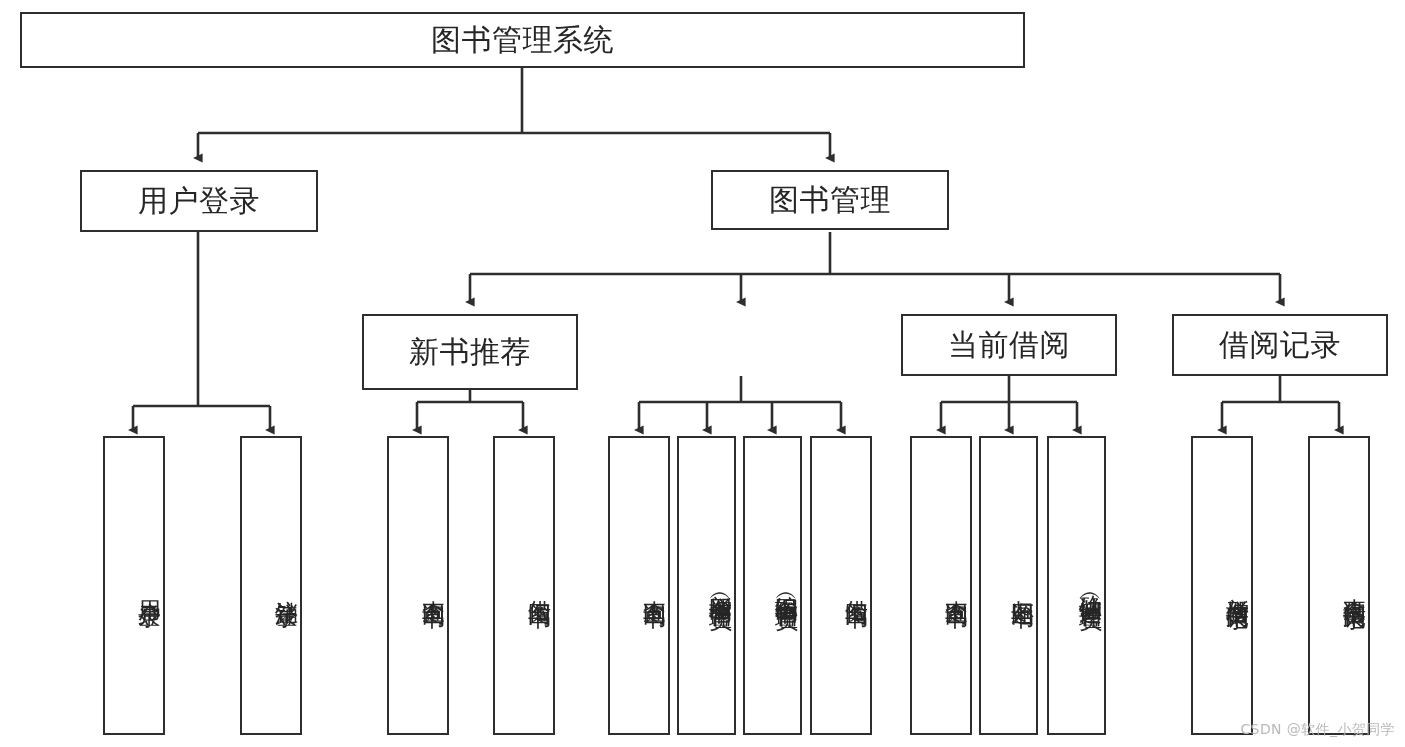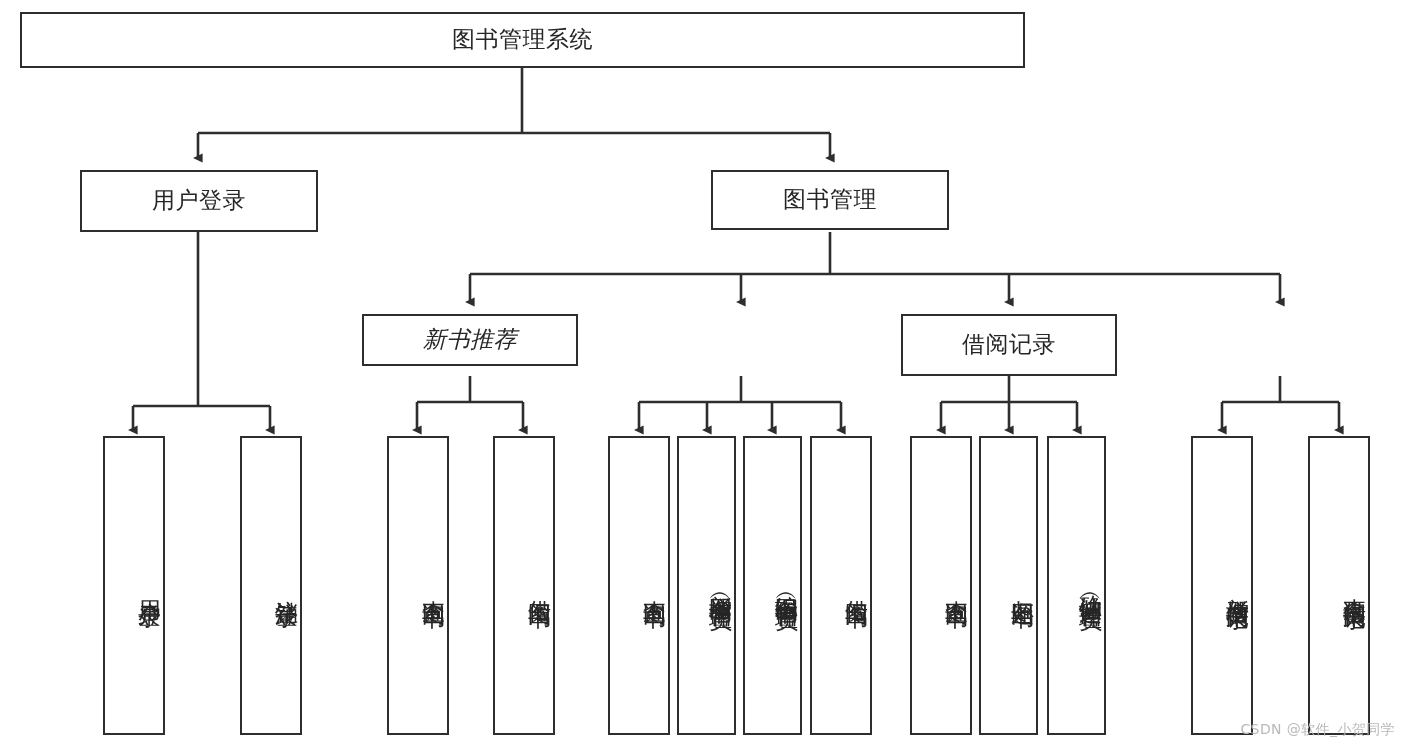--- a/index.html
+++ b/index.html
@@ -29,21 +29,21 @@
     border: 2px solid #2e2e2e;
     background: #ffffff;
     color: #262626;
     display: flex;
     align-items: center;
     justify-content: center;
     text-align: center;
     line-height: 1.18;
   }
   .node.horiz {
-    font-size: 23px;
+    font-size: 30px;
     letter-spacing: 0.5px;
   }
   .node.vert {
     writing-mode: vertical-rl;
     text-orientation: upright;
     font-size: 23px;
     letter-spacing: 2px;
     padding: 14px 0 14px 0;
     align-items: flex-start;
     justify-content: center;
@@ -115,22 +115,23 @@
       <path d="M1222,402 L1222,430" marker-end="url(#arrow)"></path>
       <path d="M1339,402 L1339,430" marker-end="url(#arrow)"></path>
     </g>
   </svg>
 
   <div class="node horiz" style="left:20px; top:12px; width:1005px; height:56px;">图书管理系统</div>
 
   <div class="node horiz" style="left:80px; top:170px; width:238px; height:62px;">用户登录</div>
   <div class="node horiz" style="left:711px; top:170px; width:238px; height:60px;">图书管理</div>
 
-  <div class="node horiz" style="left:362px; top:314px; width:216px; height:52px;font-style:italic;">新书推荐</div>
-  <div class="node horiz" style="left:901px; top:314px; width:216px; height:62px;">借阅记录</div>
+  <div class="node horiz" style="left:362px; top:314px; width:216px; height:76px;">新书推荐</div>
+  <div class="node horiz" style="left:901px; top:314px; width:216px; height:62px;">当前借阅</div>
+  <div class="node horiz" style="left:1172px; top:314px; width:216px; height:62px;">借阅记录</div>
 
   <div class="node vert" style="left:103px; top:436px; width:62px; height:299px;">用户登录</div>
   <div class="node vert" style="left:240px; top:436px; width:62px; height:299px;">注销登录</div>
 
   <div class="node vert" style="left:387px; top:436px; width:62px; height:299px;">查询图书</div>
   <div class="node vert" style="left:493px; top:436px; width:62px; height:299px;">借阅图书</div>
 
   <div class="node vert" style="left:608px; top:436px; width:62px; height:299px;">查询图书</div>
   <div class="node vert tall" style="left:677px; top:436px; width:59px; height:299px;">新增图书（管理员）</div>
   <div class="node vert tall" style="left:743px; top:436px; width:59px; height:299px;">编辑图书（管理员）</div>

